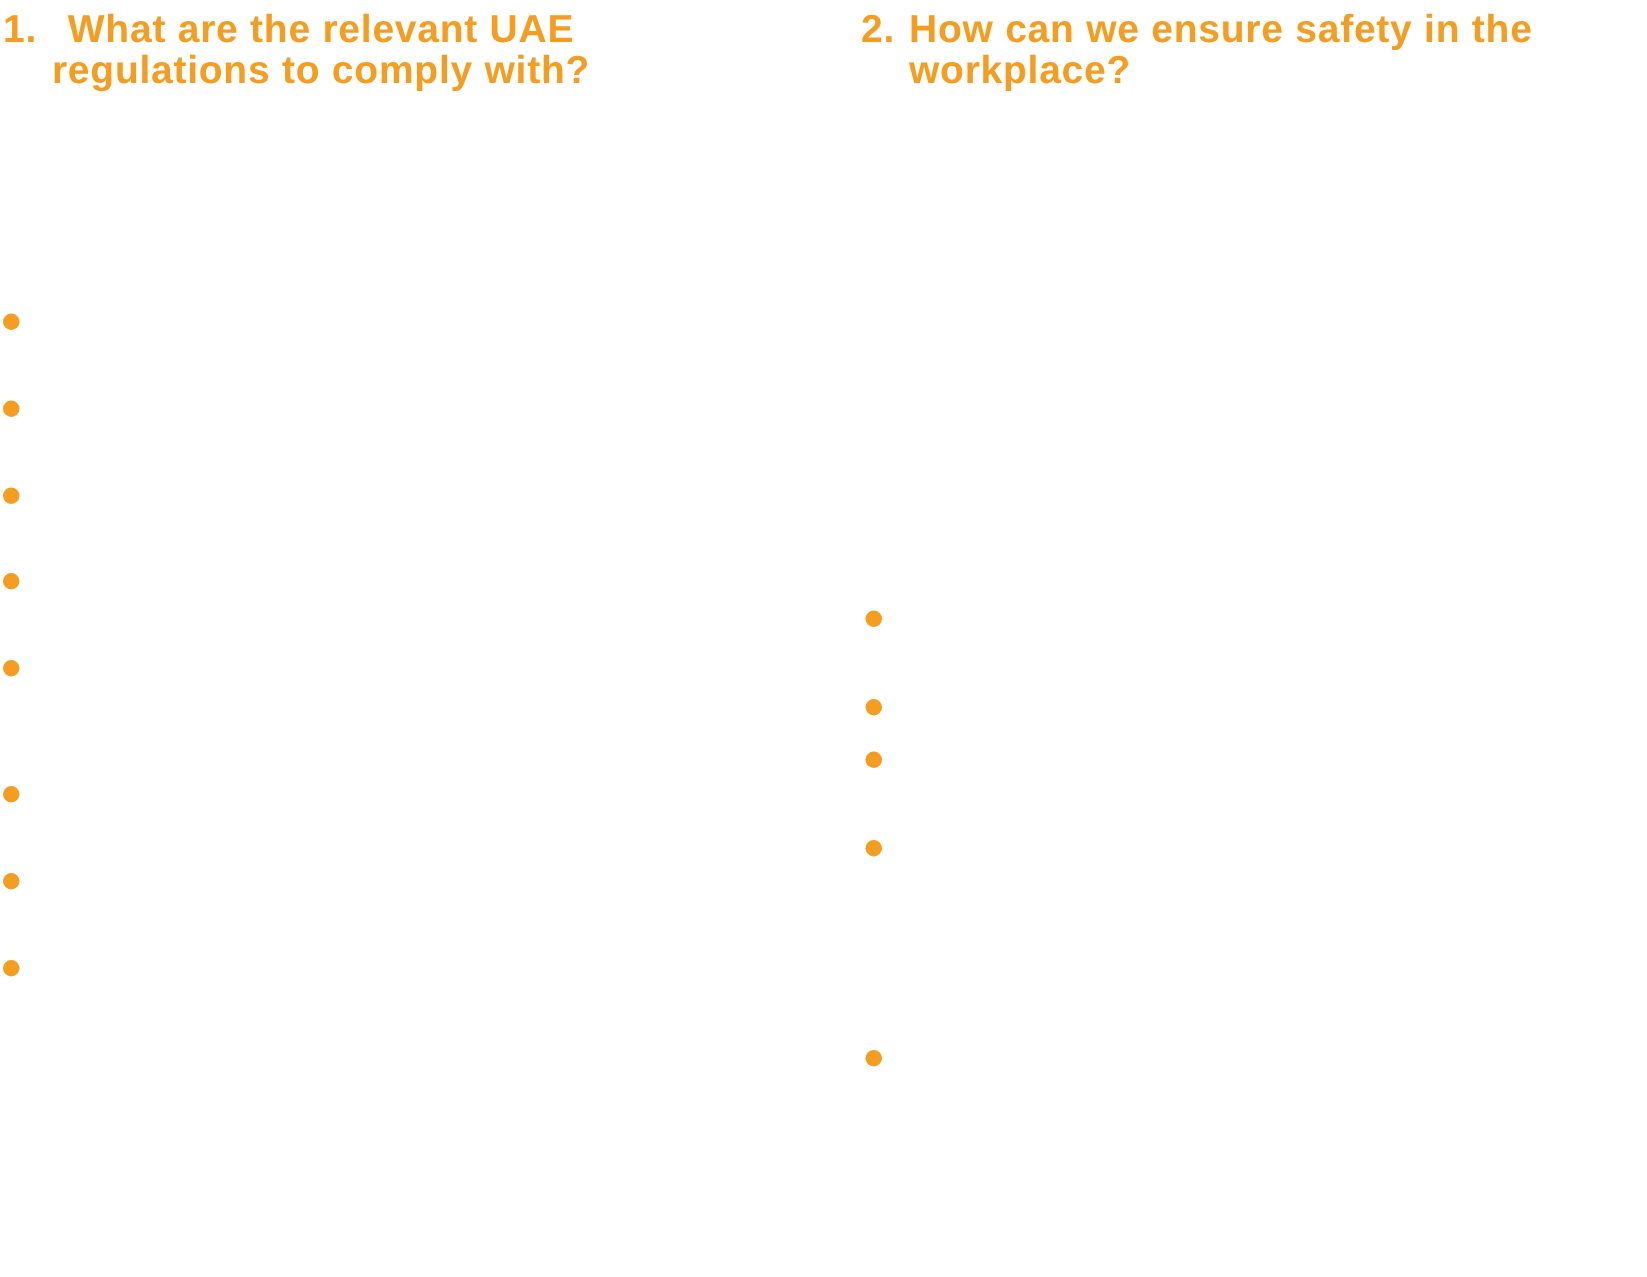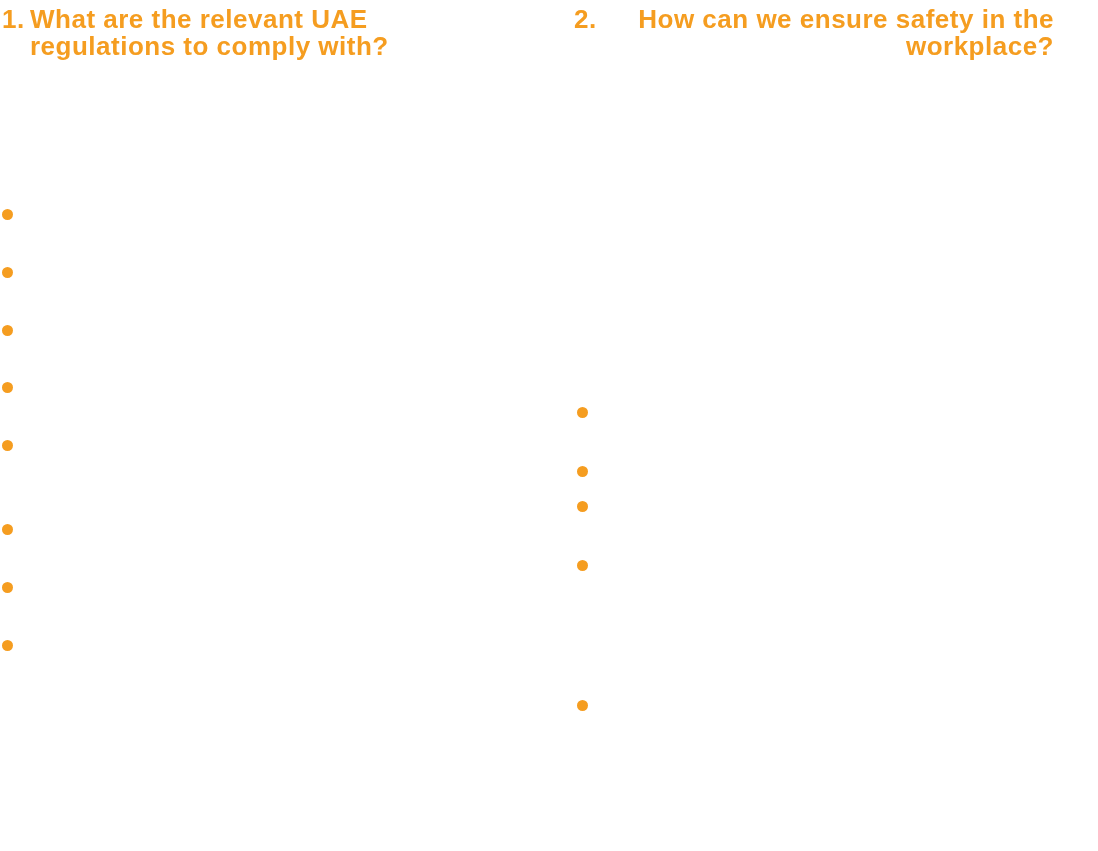--- a/index.html
+++ b/index.html
@@ -20,24 +20,24 @@
     align-items: flex-start;
     font-weight: 700;
     font-size: 26px;
     line-height: 27px;
     letter-spacing: 0.5px;
     color: var(--accent, #F59D20);
   }
   .heading-num { flex: 0 0 auto; }
   #section1-heading { left: 2px; top: 6px; }
   #section1-heading .heading-num { width: 28px; }
-  #section1-heading .heading-title { width: 368px; }
+  #section1-heading .heading-title { width: 368px; text-align: center; }
   #section2-heading { left: 574px; top: 6px; }
   #section2-heading .heading-num { width: 32px; }
-  #section2-heading .heading-title { width: 448px; text-align: right; }
+  #section2-heading .heading-title { width: 448px; }
   .bullet-row {
     position: absolute;
     display: flex;
     align-items: center;
     gap: 12px;
     height: 12px;
   }
   .bullet-dot {
     flex: 0 0 auto;
     width: 11px;

